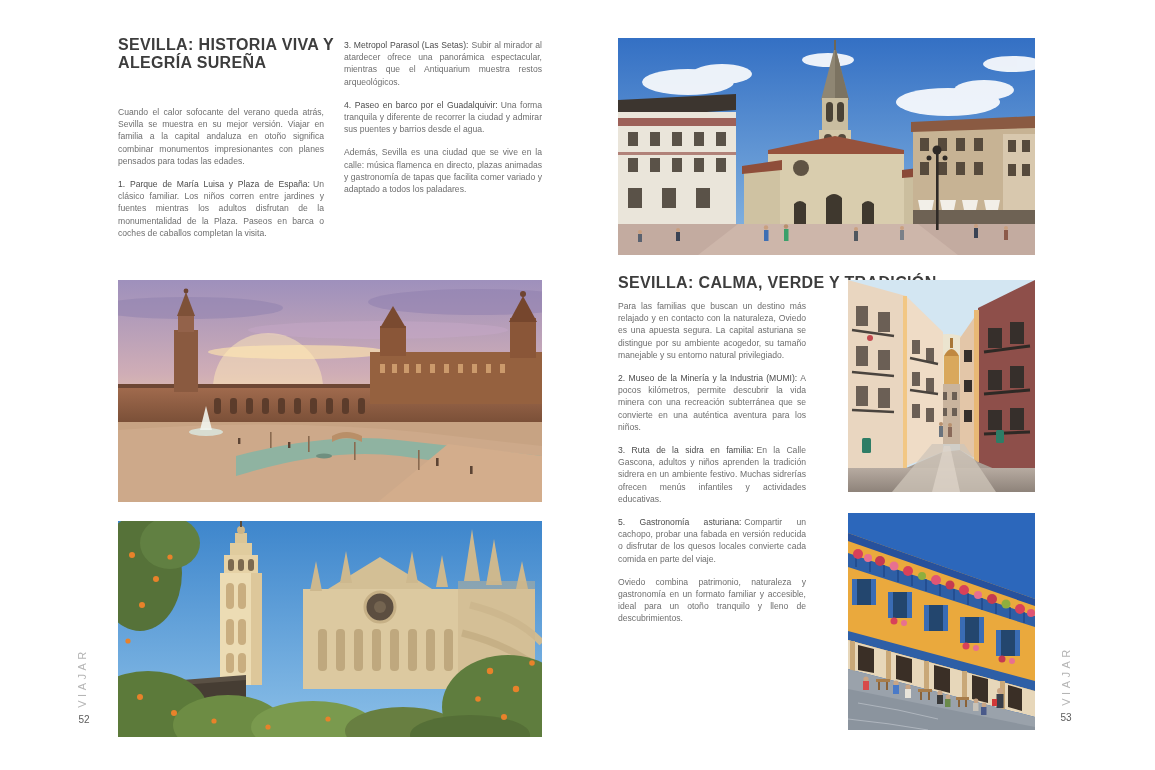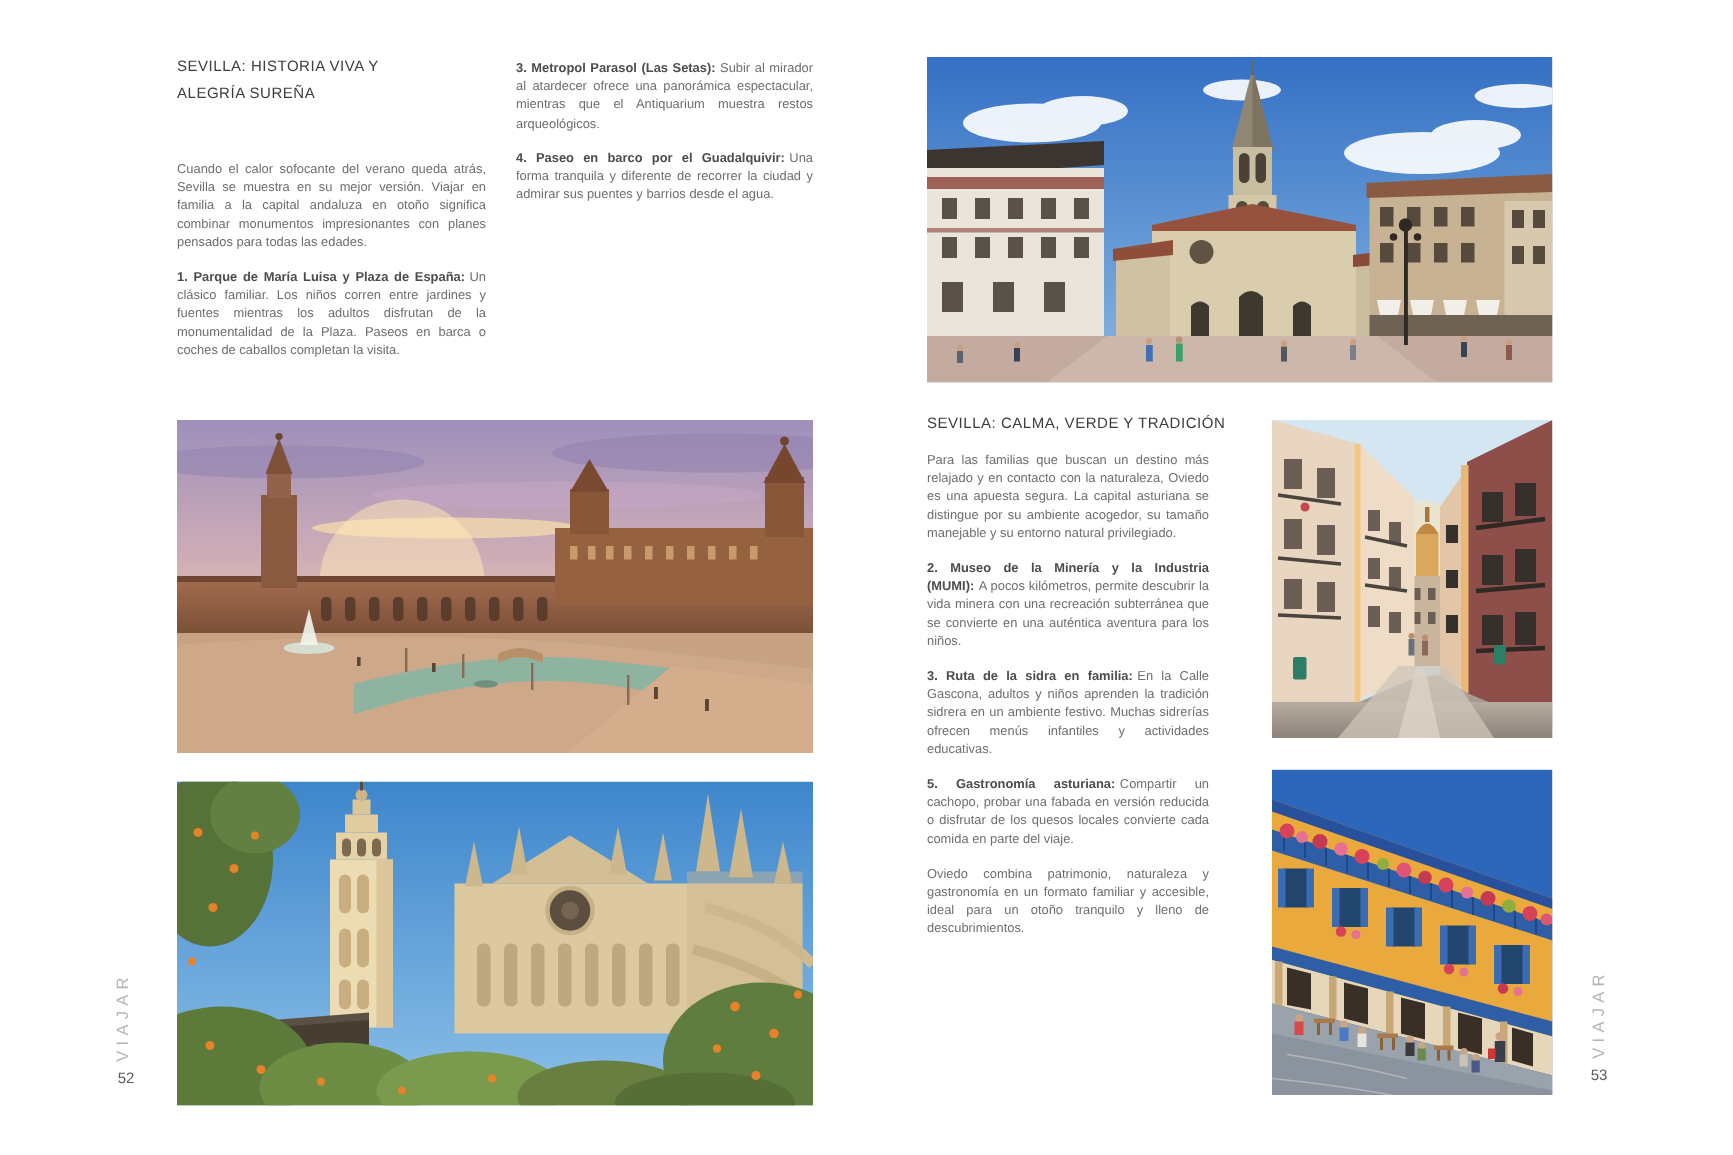--- a/index.html
+++ b/index.html
@@ -2,29 +2,29 @@
 <html><head>
 <meta charset="utf-8">
 <style>
   html,body{margin:0;padding:0;}
   body{
     width:1155px;height:770px;background:#ffffff;position:relative;overflow:hidden;
     font-family:"Liberation Sans", sans-serif;
   }
   .abs{position:absolute;}
   .mag-title{
-    font-size:10px;font-weight:normal;color:#3d3d3d;letter-spacing:.35px;
+    font-size:16px;font-weight:bold;color:#3d3d3d;letter-spacing:.35px;
     line-height:18px;margin:0;
   }
   .body-col{
     font-size:8.6px;line-height:12.2px;color:#6e6e6e;text-align:justify;
   }
   .para{margin:0 0 11px 0;}
   .para:last-child{margin-bottom:0;}
-  .lead{font-weight:bold;color:#4c4c4c;margin-right:3px;}
+  .lead{font-weight:normal;color:#4c4c4c;margin-right:3px;}
   .photo{overflow:hidden;background:#ddd;}
   .photo svg{display:block;width:100%;height:100%;}
   .edge-label{
     width:110px;text-align:center;font-size:11px;letter-spacing:3.5px;
     color:#b5b5b5;transform:rotate(-90deg);
   }
   .page-num{width:26px;text-align:center;font-size:10px;color:#5c5c5c;}
 </style>
 </head>
 <body>
@@ -37,20 +37,21 @@
   </h2>
 
   <div class="body-col abs" style="left:118px;top:74px;width:206px;margin-top:32px;">
     <p class="para">Cuando el calor sofocante del verano queda atrás, Sevilla se muestra en su mejor versión. Viajar en familia a la capital andaluza en otoño significa combinar monumentos impresionantes con planes pensados para todas las edades.</p>
     <p class="para"><strong class="lead">1. Parque de María Luisa y Plaza de España:</strong><span>Un clásico familiar. Los niños corren entre jardines y fuentes mientras los adultos disfrutan de la monumentalidad de la Plaza. Paseos en barca o coches de caballos completan la visita.</span></p>
   </div>
 
   <div class="body-col abs" style="left:344px;top:39px;width:198px;">
     <p class="para"><strong class="lead">3. Metropol Parasol (Las Setas):</strong><span>Subir al mirador al atardecer ofrece una panorámica espectacular, mientras que el Antiquarium muestra restos arqueológicos.</span></p>
     <p class="para"><strong class="lead">4. Paseo en barco por el Guadalquivir:</strong><span>Una forma tranquila y diferente de recorrer la ciudad y admirar sus puentes y barrios desde el agua.</span></p>
+    <p class="para">Además, Sevilla es una ciudad que se vive en la calle: música flamenca en directo, plazas animadas y gastronomía de tapas que facilita comer variado y adaptado a todos los paladares.</p>
   </div>
 
   <div class="photo abs" style="left:118px;top:280px;width:424px;height:222px;">
     <svg viewBox="0 0 424 222" preserveAspectRatio="none">
       <defs>
         <linearGradient id="g1sky" x1="0" y1="0" x2="0" y2="1">
           <stop offset="0" stop-color="#9e90bc"></stop>
             <stop offset=".42" stop-color="#cfadb6"></stop>
           <stop offset=".68" stop-color="#eecfa4"></stop>
             <stop offset="1" stop-color="#f7e6c6"></stop>

